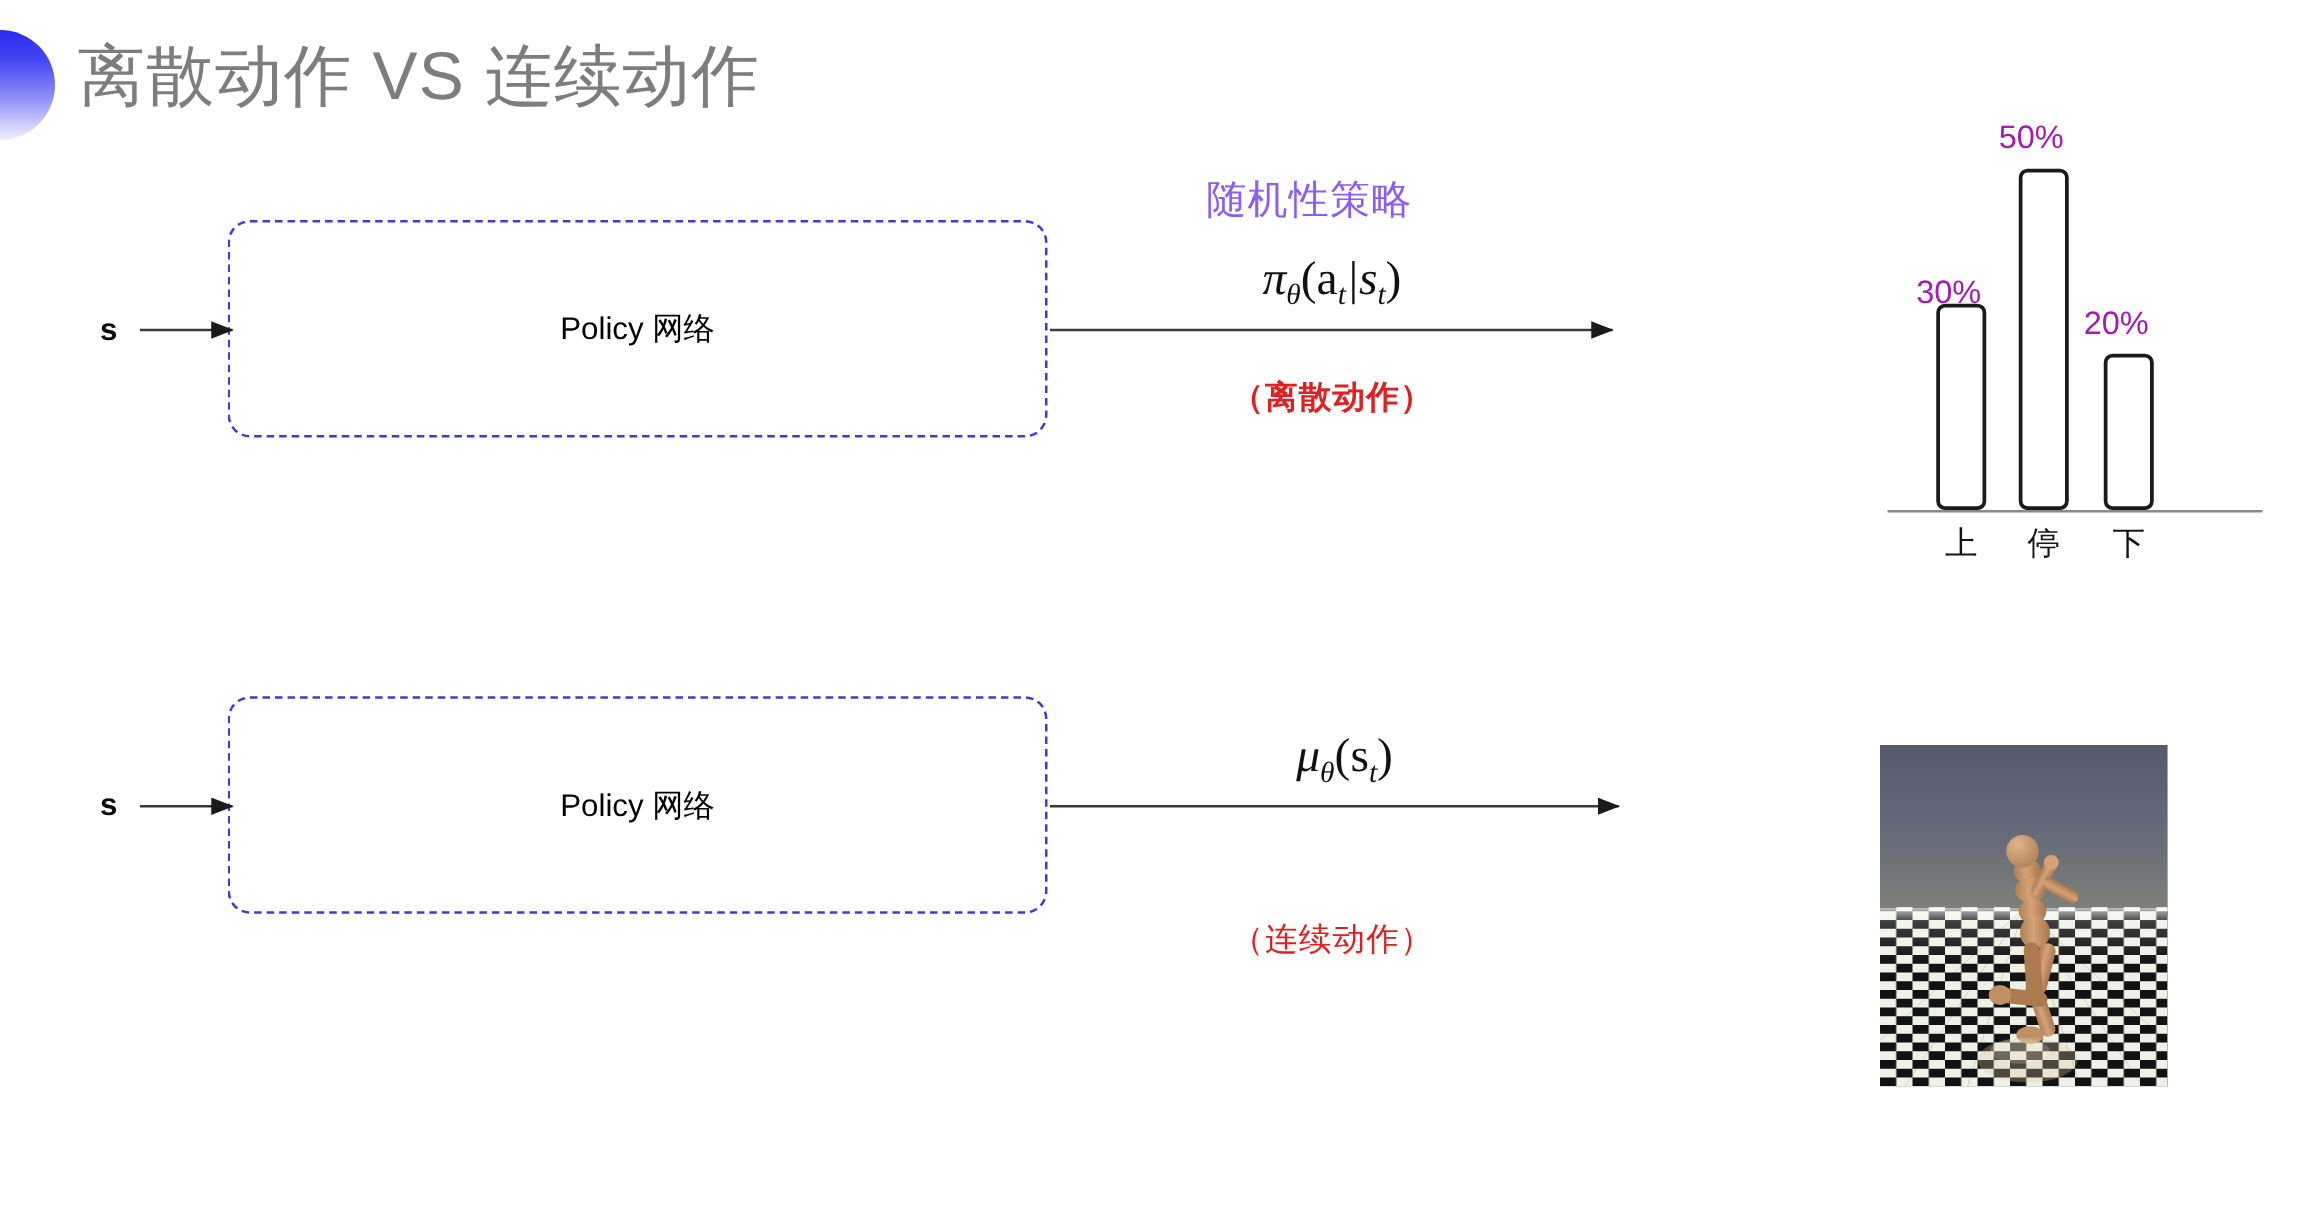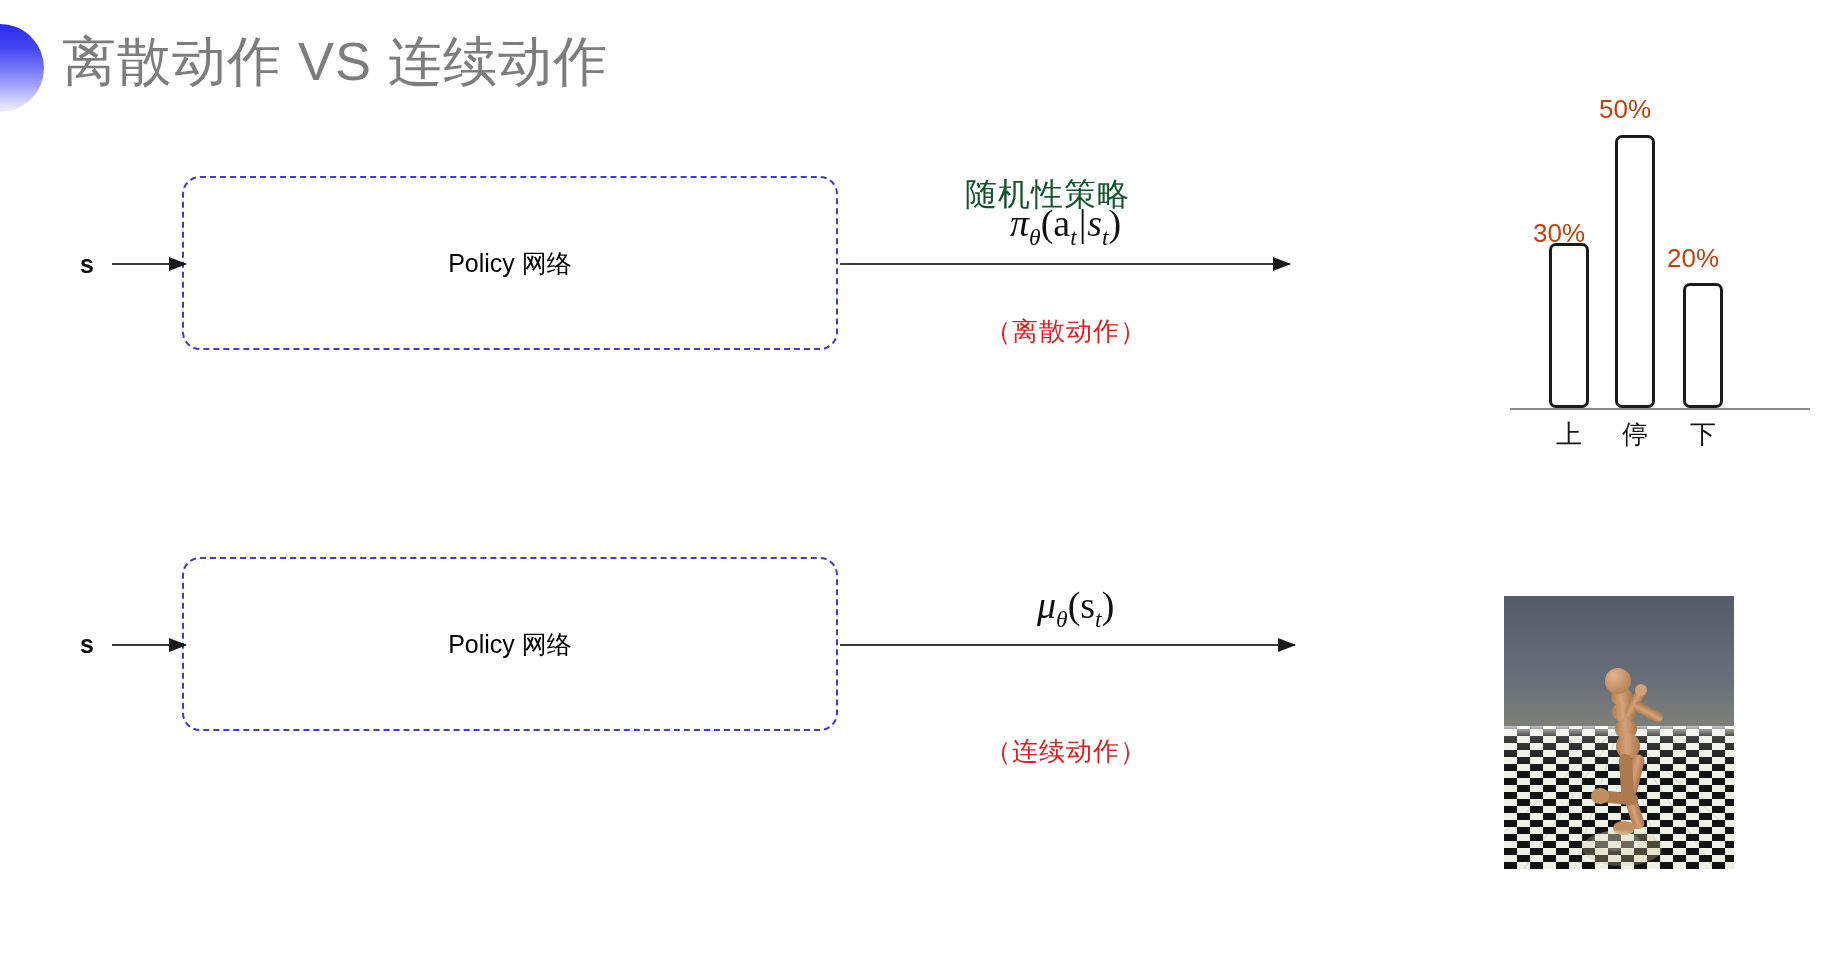--- a/index.html
+++ b/index.html
@@ -76,24 +76,23 @@
     top: 0;
     width: 1846px;
     height: 966px;
     pointer-events: none;
   }
 
   
   .policy-kind {
     position: absolute;
     font-size: 32px;
-    color: #14532d;
+    color: #8b5cf6;
     white-space: nowrap;
     letter-spacing: 1px;
-    margin-top: 35px;
   }
   .policy-formula {
     position: absolute;
     font-family: "Liberation Serif", "DejaVu Serif", serif;
     font-style: italic;
     font-size: 38px;
     color: #111111;
     white-space: nowrap;
     margin-left: 35px;
   }
@@ -124,21 +123,21 @@
   .bar {
     position: absolute;
     border: 3px solid #1a1a1a;
     border-radius: 7px;
     background: #ffffff;
     box-sizing: border-box;
   }
   .bar-value {
     position: absolute;
     font-size: 26px;
-    color: #c2410c;
+    color: #a21caf;
     white-space: nowrap;
     text-align: center;
   }
   .bar-cat {
     position: absolute;
     font-size: 26px;
     color: #141414;
     white-space: nowrap;
     text-align: center;
   }
@@ -176,21 +175,21 @@
   <div class="policy-box" style="left:182px; top:176px; width:656px; height:174px;">
     <div class="policy-box-label">Policy 网络</div>
   </div>
 
   <div class="policy-kind" style="left:965px; top:138px;">随机性策略</div>
 
   <div class="policy-formula" style="left:975px; top:201px;">
     <span>π</span><span class="sub">θ</span><span class="paren">(a</span><span class="sub">t</span><span>|s</span><span class="sub">t</span><span class="paren">)</span>
   </div>
 
-  <div class="action-type" style="left:985px; top:314px;">（离散动作）</div>
+  <div class="action-type" style="left:985px; top:300px;font-weight:bold;">（离散动作）</div>
 
   <div id="bar-chart">
 
     <div class="bar-value" style="left:24px; top:108px; width:60px;margin-top:15px;">30%</div>
     <div class="bar" style="left:44px; top:148px; width:40px; height:165px;"></div>
     <div class="bar-cat" style="left:34px; top:322px; width:60px;">上</div>
 
     <div class="bar-value" style="left:90px; top:-1px; width:60px;">50%</div>
     <div class="bar" style="left:110px; top:40px; width:40px; height:273px;"></div>
     <div class="bar-cat" style="left:100px; top:322px; width:60px;">停</div>

